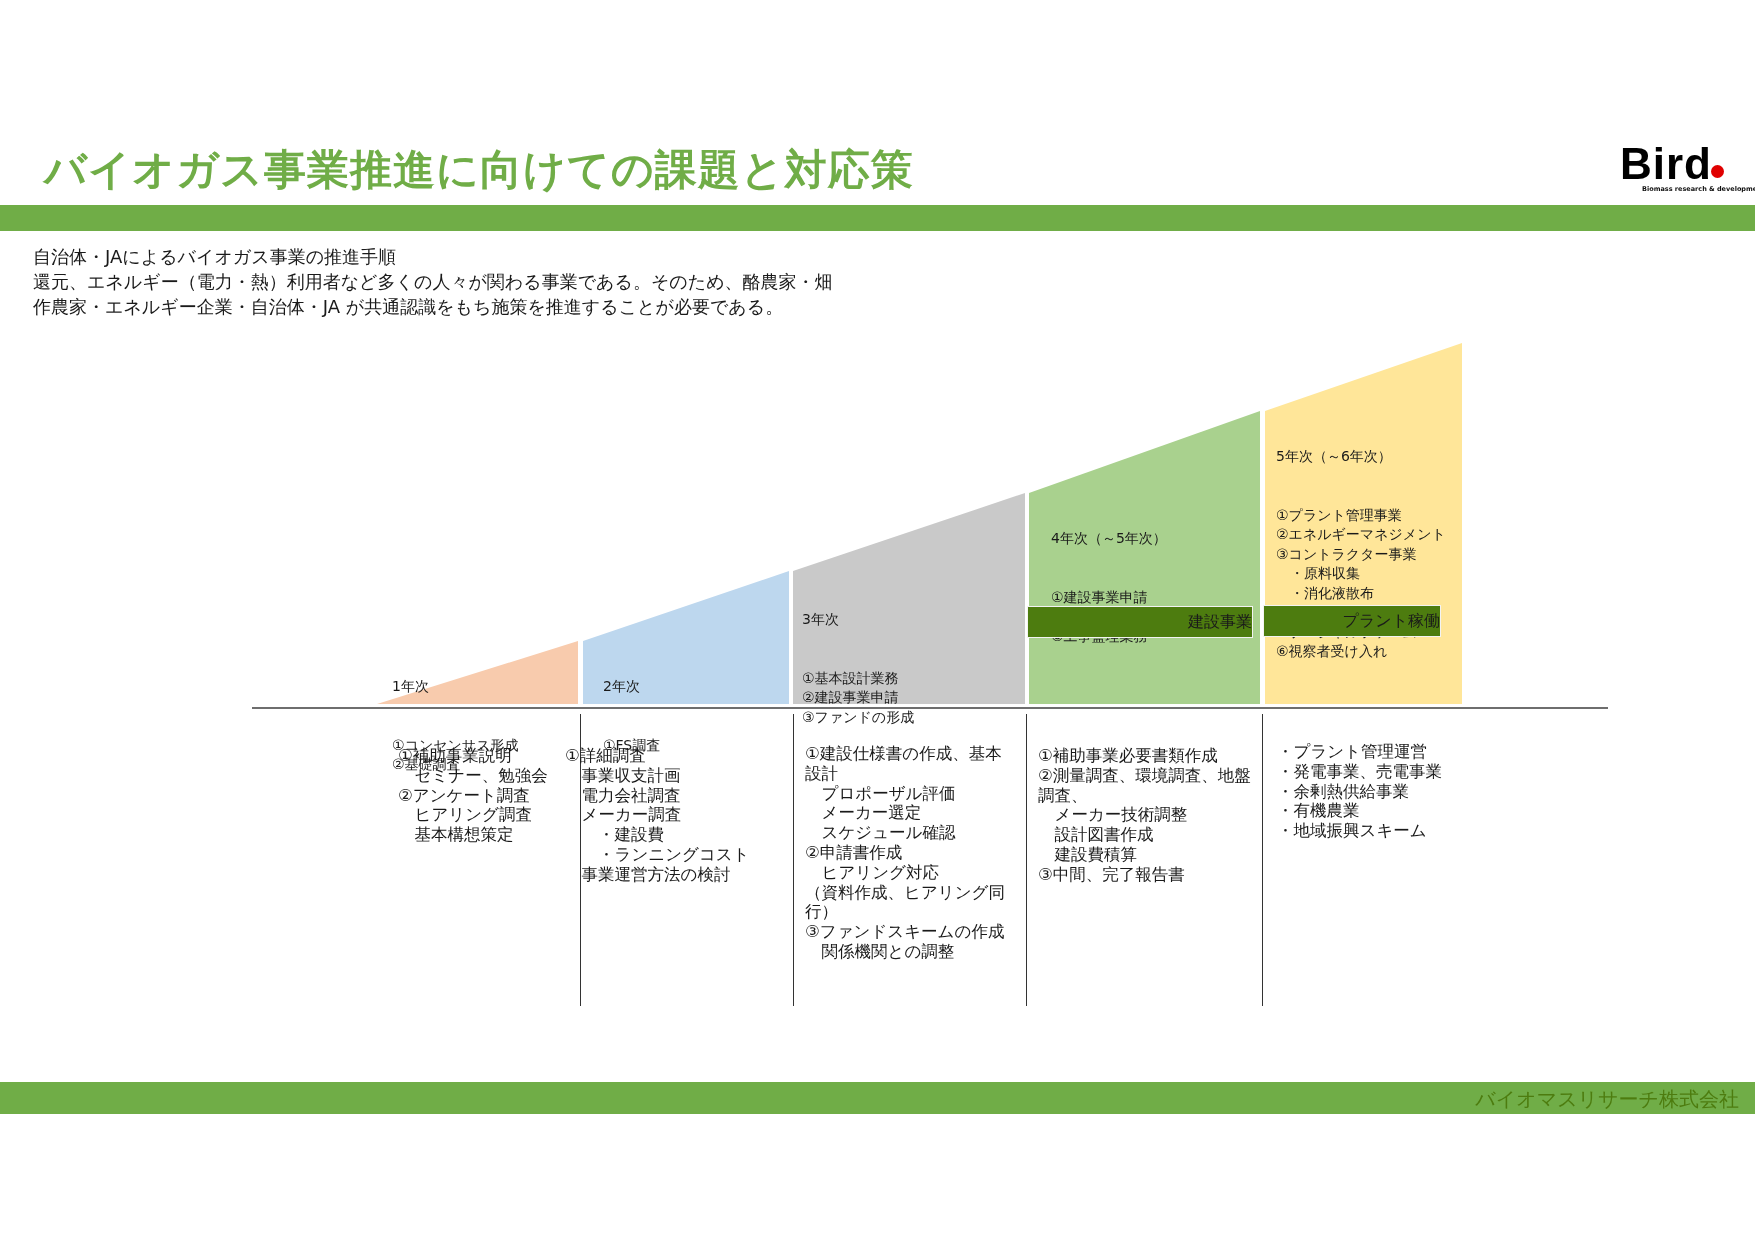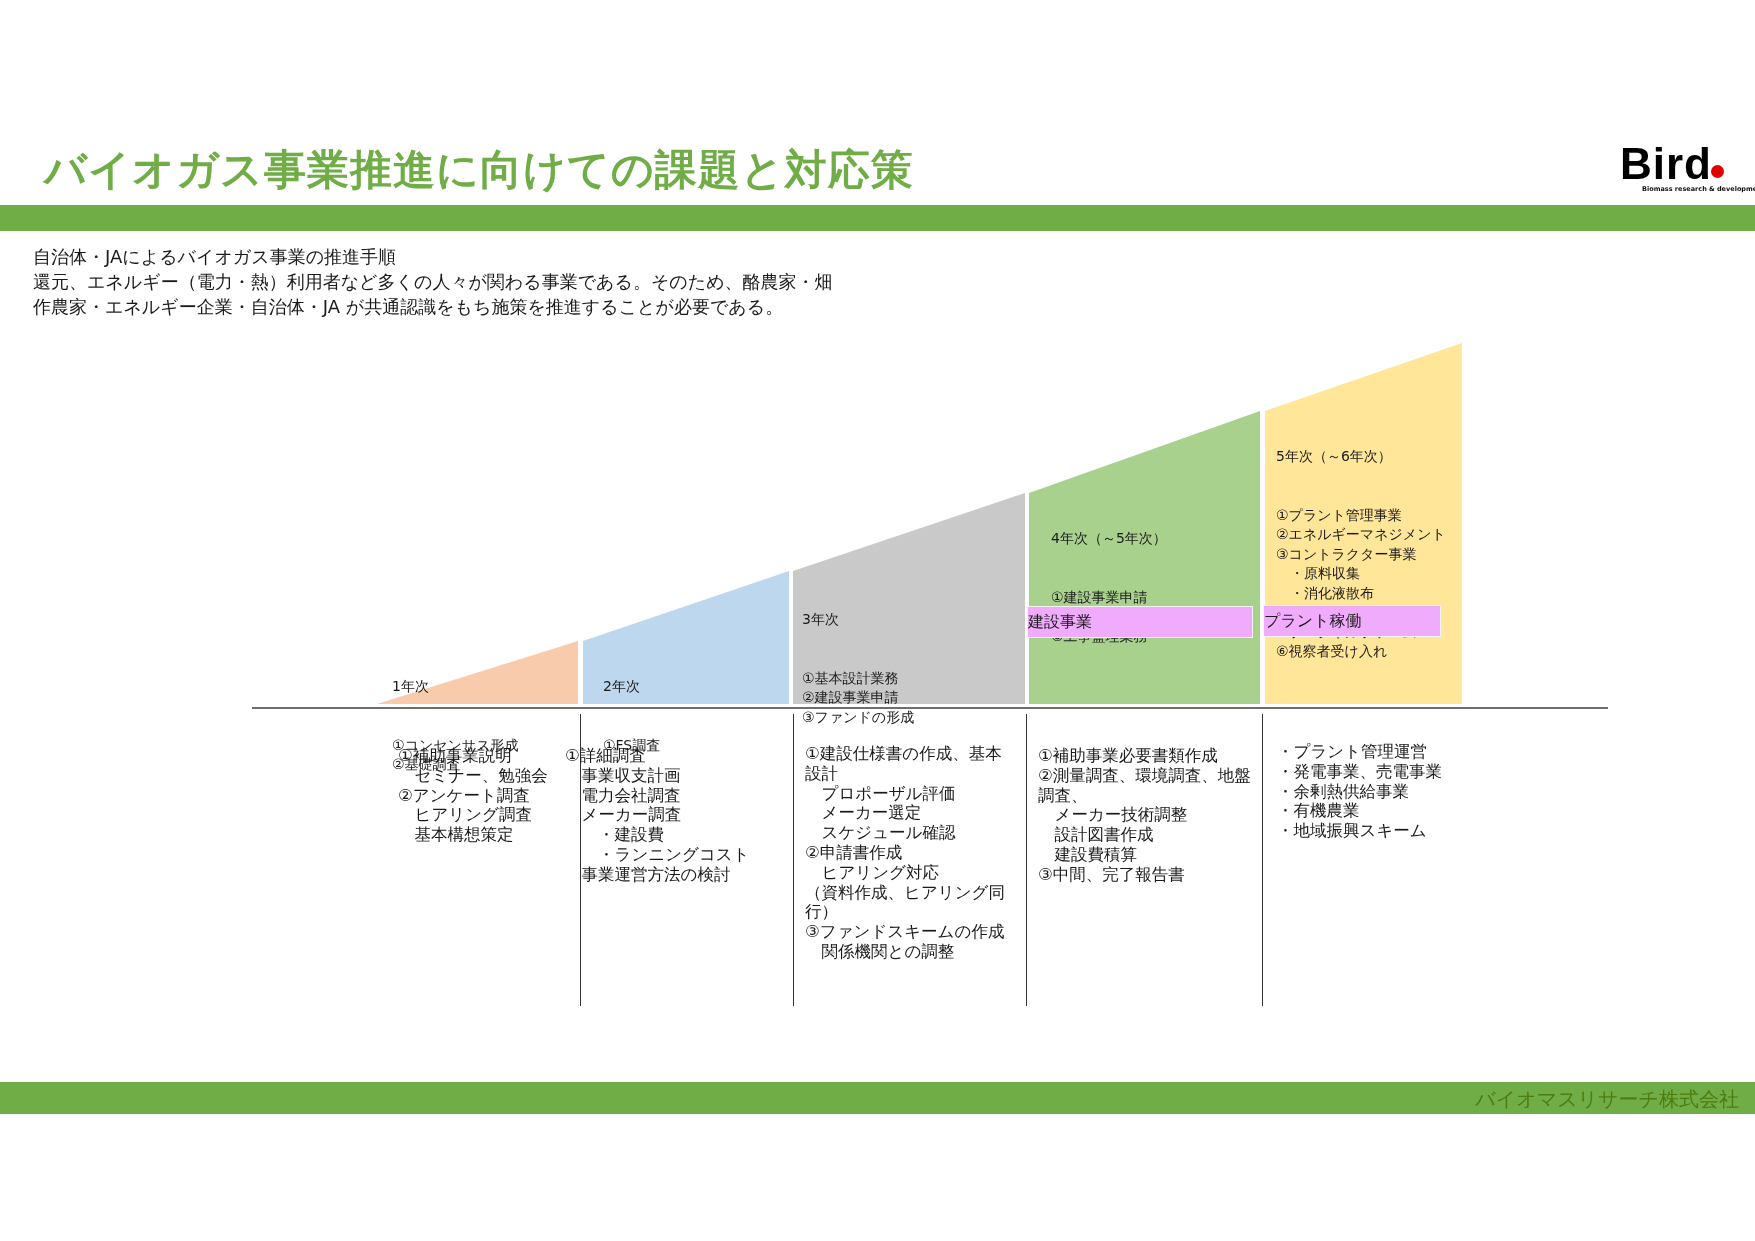--- a/index.html
+++ b/index.html
@@ -15,22 +15,22 @@
   .logo-dot { position:absolute; left:99px; top:20px; width:13px; height:13px;
               border-radius:50%; background:#e00000; }
   .logo-sub { position:absolute; left:2px; top:40px; font-size:6.5px; font-weight:bold;
               color:#111; white-space:nowrap;padding-left:28px; }
   .intro { left:33px; top:244px; width:900px; font-size:18px; line-height:25px; }
   .intro p { margin:0; }
   .baseline { left:252px; top:707px; width:1356px; height:2px; background:#6e6e6e; }
   .vline { width:1px; background:#333; top:714px; height:292px; }
   svg.shapes { position:absolute; left:0; top:0; }
   .phase-text { font-size:14px; line-height:19.5px; white-space:pre; }
-  .stage-bar { background:#f0abfc; border:1px solid #f3f3f3; font-size:16px;
-               text-align:left; line-height:30px; height:30px; }
+  .stage-bar { background:#4d7c0f; border:1px solid #f3f3f3; font-size:16px;
+               text-align:right; line-height:30px; height:30px; }
   .task { font-size:16.5px; line-height:19.8px; white-space:pre-wrap; }
   .footbar { left:0; top:1082px; width:1755px; height:32px; background:#70ad47; }
   .foottext { right:16px; top:1086px; color:#4d7c0f; font-size:20px; white-space:nowrap; }
 </style>
 </head>
 <body>
 
 <div class="abs title">バイオガス事業推進に向けての課題と対応策</div>
 <div class="abs logo">
   <span class="logo-word">Bird</span>

